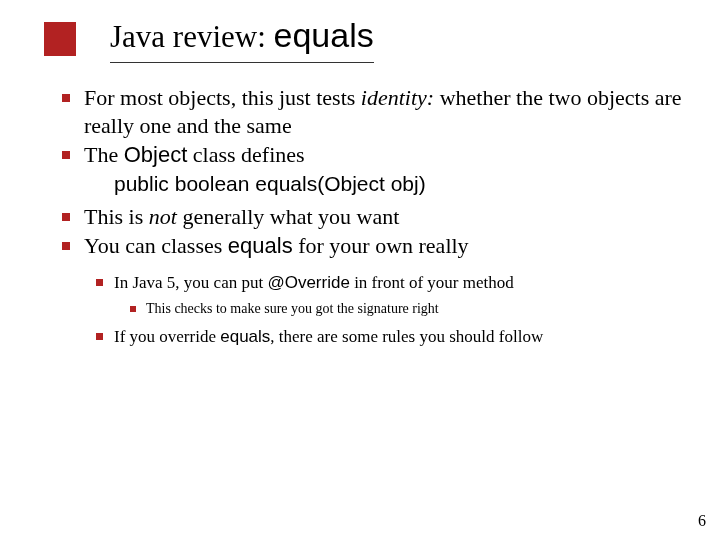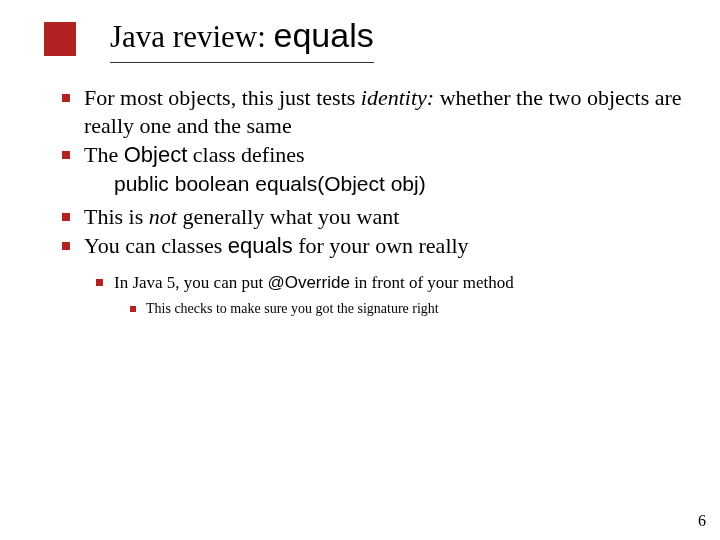--- a/index.html
+++ b/index.html
@@ -82,19 +82,22 @@
 
         <ul class="lvl2">
           <li>
             <span>In Java 5, you can put </span><span class="code-inline">@Override</span><span> in front of your method</span>
             <ul class="lvl3">
               <li>
                 <span>This checks to make sure you got the signature right</span>
               </li>
             </ul>
           </li>
+          <li>
+            <span>If you override </span><span class="code-inline">equals</span><span>, there are some rules you should follow</span>
+          </li>
         </ul>
       </li>
     </ul>
   </div>
 
   <div class="page-num">6</div>
 </div>
 
 </body></html>

